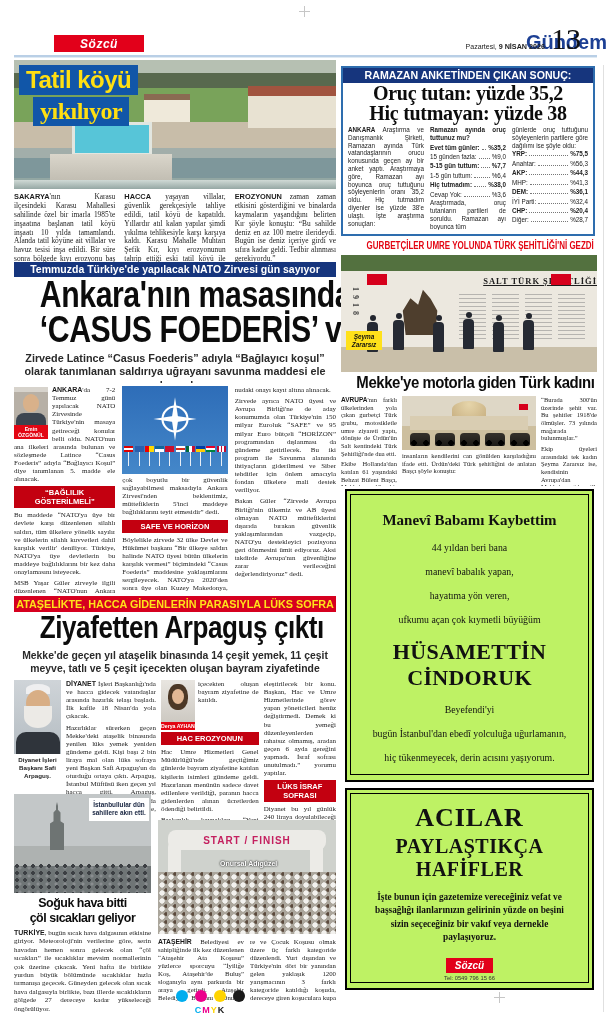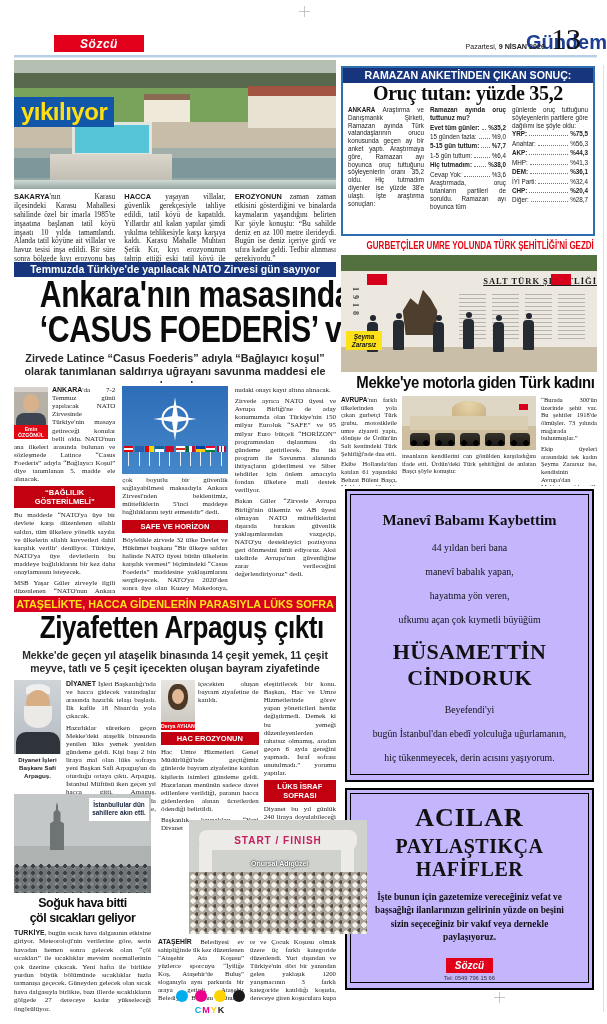--- a/index.html
+++ b/index.html
@@ -149,21 +149,21 @@
   .dome{position:absolute;left:50px;top:5px;width:34px;height:17px;border-radius:50% 50% 0 0;
         background:radial-gradient(circle at 50% 20%,#e6d5aa,#c9b183);}
   .wallm{position:absolute;left:8px;top:20px;right:8px;height:14px;background:#d9cdb2;}
   .bike{position:absolute;bottom:4px;width:20px;height:13px;border-radius:4px 4px 2px 2px;
      background:radial-gradient(circle at 4px 10px,#000 2.6px,transparent 3px),
                 radial-gradient(circle at 16px 10px,#000 2.6px,transparent 3px),
                 linear-gradient(#35312b,#1c1a17);}
   .tflag{position:absolute;right:8px;top:8px;width:9px;height:6px;background:#d6001c;}
 
   
-  .obit{border:2px solid #000;background:#c4b5fd;box-sizing:border-box;}
+  .obit{border:2px solid #000;background:#bef264;box-sizing:border-box;}
   .obit .inner{margin:3px;border:1px solid #000;height:calc(100% - 8px);box-sizing:border-box;
                font-family:"Liberation Serif",serif;text-align:center;color:#111;overflow:hidden;}
   .ob1{left:345px;top:489px;width:249px;height:293px;}
   .ob1 .t{font-size:15px;font-weight:bold;margin-top:17px;}
   .ob1 .ln{font-size:9.8px;margin-top:13px;}
   .ob1 .nm{font-size:22px;font-weight:bold;margin-top:14px;letter-spacing:.3px;}
   .ob2{left:345px;top:788px;width:249px;height:202px;}
   .ob2 .t1{font-size:26px;font-weight:bold;margin-top:9px;letter-spacing:1px;}
   .ob2 .t2{font-size:20px;font-weight:bold;margin-top:2px;letter-spacing:.5px;}
   .ob2 .bd{font-size:9.3px;font-weight:bold;line-height:1.45;margin:10px 22px 0;}
@@ -182,21 +182,21 @@
      background-size:8px 7px,9px 8px;}
   .ist-cap{position:absolute;right:2px;top:4px;width:56px;background:#fff;padding:3px 2px;
            font:bold 6.4px "Liberation Sans",sans-serif;color:#16233f;text-align:center;line-height:1.3;}
   .soguk-h{left:14px;top:896px;width:137px;}
   .soguk-h .l{font-size:13.5px;line-height:14.5px;transform:scaleX(.92);}
   .soguk-body{left:14px;top:929px;width:137px;height:84px;font-size:7px;line-height:1.2;overflow:hidden;}
 
   
   .ata-h{left:158px;top:795px;width:178px;}
   .ata-h .l{font-size:19px;line-height:20px;transform:scaleX(.86);}
-  .ata-photo{left:158px;top:820px;width:178px;height:114px;overflow:hidden;background:#cfd2cd;margin-left:31px;}
+  .ata-photo{left:158px;top:820px;width:178px;height:114px;overflow:hidden;background:#cfd2cd;}
   .arch-bar{position:absolute;left:10px;top:10px;width:158px;height:20px;background:#ecebe7;border-radius:8px;
             display:flex;align-items:center;justify-content:center;}
   .arch-bar span{font:bold 10px "Liberation Sans",sans-serif;color:#c4205f;letter-spacing:1px;}
   .pillar{position:absolute;top:22px;width:13px;height:56px;background:#ecebe7;border-radius:5px;}
   .ata-crowd{position:absolute;left:0;right:0;bottom:0;height:62px;background:#aba69c;
      background-image:radial-gradient(circle at 4px 5px,#f2f1ee 2.4px,transparent 2.9px),
                       radial-gradient(circle at 8px 2px,#5b4a3d 1.5px,transparent 1.9px);
      background-size:9px 8px,9px 8px;}
   .ata-tag{position:absolute;left:62px;top:40px;font:bold 7px "Liberation Sans",sans-serif;color:#fff;
            text-shadow:0 0 2px #333,0 0 2px #333;text-align:center;line-height:1.2;}
@@ -233,21 +233,22 @@
   <div class="abs dateline"><span>Pazartesi,</span> <b>9 NİSAN 2026</b></div>
   <div class="abs pagenum">13</div>
   <div class="abs toprule"></div>
 
   <div class="abs tatil-photo">
     <div class="pool"></div>
     <div class="bldg1"></div>
     <div class="bldg2"></div>
     <div class="roofb"></div>
     <div class="foam"></div>
-    <div class="tk" style="left:0;top:37px;">yıkılıyor</div>
+    <div class="tk" style="left:5px;top:5px;">Tatil köyü</div>
+    <div class="tk" style="left:19px;top:37px;font-family:Liberation Serif, serif;">yıkılıyor</div>
   </div>
 
   <div class="abs tatil-cols bodytxt">
     <div class="col">
         <p><span class="lead">SAKARYA</span><span>'nın Karasu ilçesindeki Karasu Mahallesi sahilinde özel bir imarla 1985'te inşaatına başlanan tatil köyü inşaatı 10 yılda tamamlandı. Alanda tatil köyüne ait villalar ve havuz tesisi inşa edildi. Bir süre sonra bölgede kıyı erozyonu baş gösterdi.</span></p>
       </div>
     <div class="col">
         <p><span class="lead">HACCA</span><span> yaşayan villalar, güvenlik gerekçesiyle tahliye edildi, tatil köyü de kapatıldı. Yıllardır atıl kalan yapılar şimdi yıkılma tehlikesiyle karşı karşıya kaldı. Karasu Mahalle Muhtarı Şefik Kır, kıyı erozyonunun tahrip ettiği eski tatil köyü ile ilgili bilgi verdi.</span></p>
       </div>
     <div class="col">
@@ -371,20 +372,21 @@
     <div class="tcol zc3">
       <p>eleştirilecek bir konu. Başkan, Hac ve Umre Hizmetlerinde görev yapan yöneticileri henüz değiştirmedi. Demek ki bu yemeği düzenleyenlerden rahatsız olmamış, aradan geçen 6 ayda gereğini yapmadı. İsraf sofrası unutulmadı.” yorumu yaptılar.</p>
       <div class="redbar">LÜKS İSRAF SOFRASI</div>
       <p>Diyanet bu yıl günlük 240 liraya doyulabileceği fetvası verirken hacılardan alınan ücretlerle yer sofrasında yenen lüks israf menüsü kişi başı 200 Suudi riyaline, Türk parasıyla da kişi başı 2 bin liraya mal olmuştu.</p>
     </div>
   </div>
 
   <div class="abs survey">
     <div class="kicker">RAMAZAN ANKETİNDEN ÇIKAN SONUÇ:</div>
     <div class="sh">Oruç tutan: yüzde 35,2</div>
+    <div class="sh">Hiç tutmayan: yüzde 38</div>
     <div class="cols">
       <div class="scol">
         <span class="lead" style="font-size:6.3px;">ANKARA</span><span> Araştırma ve Danışmanlık Şirketi, Ramazan ayında Türk vatandaşlarının orucu konusunda geçen ay bir anket yaptı. Araştırmaya göre, Ramazan ayı boyunca oruç tuttuğunu söyleyenlerin oranı 35,2 oldu. Hiç tutmadım diyenler ise yüzde 38'e ulaştı. İşte araştırma sonuçları:</span>
       </div>
       <div class="scol">
         <div class="pq">Ramazan ayında oruç tuttunuz mu?</div>
         <div class="prow b">
             <span class="lb">Evet tüm günler:</span>
             <span class="dots"></span>
             <span class="val">%35,2</span>

